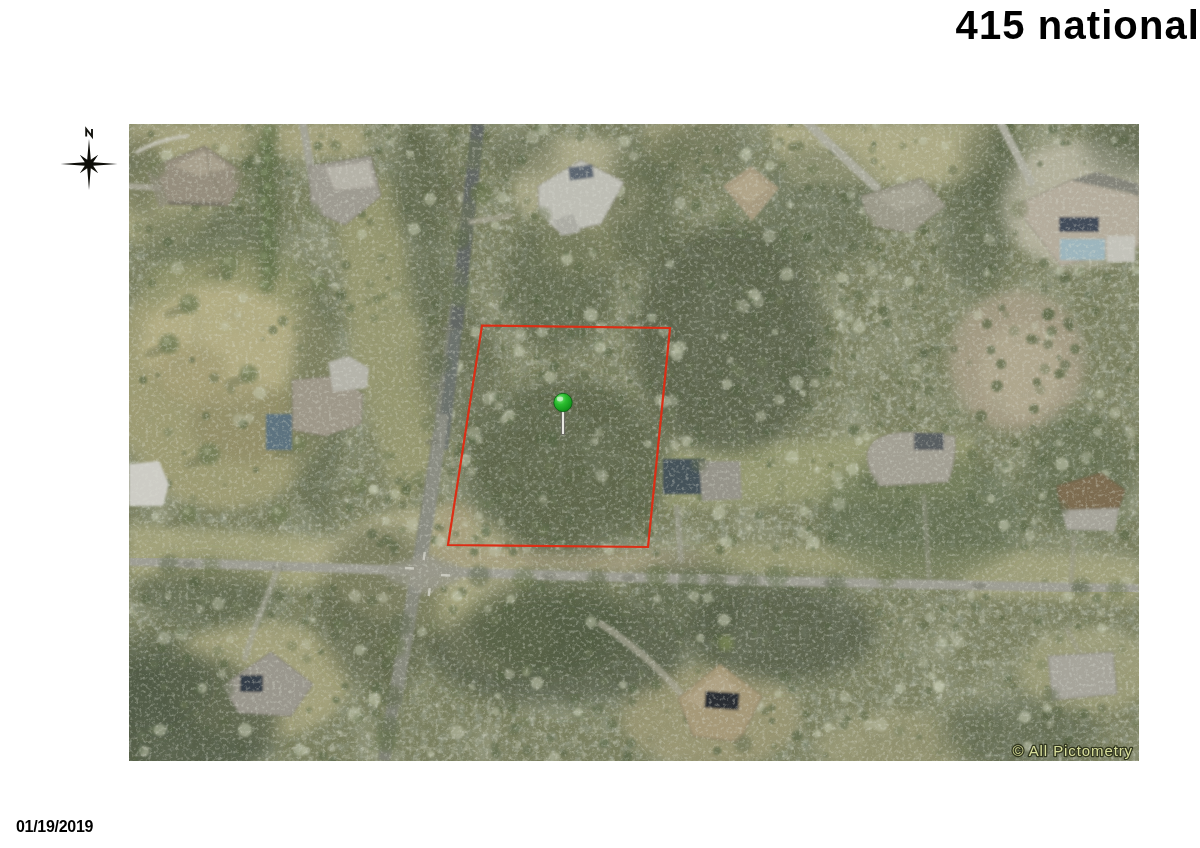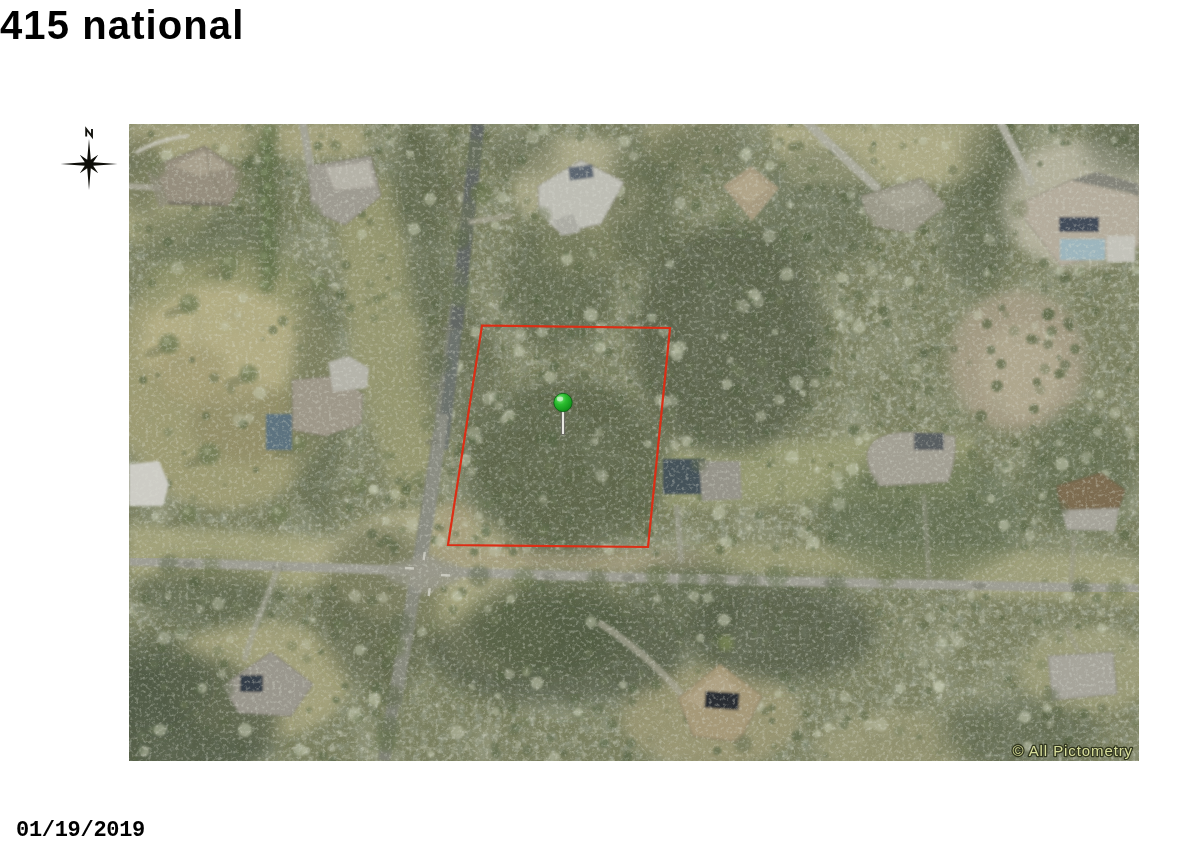--- a/index.html
+++ b/index.html
@@ -1,16 +1,16 @@
 <!DOCTYPE html>
 <html><head><meta charset="utf-8"><title>415 national</title><style>
 html,body{margin:0;padding:0;width:1200px;height:848px;background:#ffffff;overflow:hidden;
 font-family:"Liberation Sans",sans-serif;}
-#title{position:absolute;left:0;top:3px;width:1200px;text-align:left;font-size:40px;font-weight:bold;color:#000;letter-spacing:1.1px;}
-#date{position:absolute;left:16px;top:818px;font-size:22px;font-weight:bold;color:#000;letter-spacing:-0.3px;font-family:Liberation Mono, monospace;}
+#title{position:absolute;left:0;top:3px;width:1200px;text-align:right;font-size:40px;font-weight:bold;color:#000;letter-spacing:1.1px;}
+#date{position:absolute;left:16px;top:818px;font-size:16px;font-weight:bold;color:#000;letter-spacing:-0.3px;}
 #photo{position:absolute;left:129px;top:124px;width:1010px;height:637px;}
 #compass{position:absolute;left:56px;top:118px;}
 </style></head><body>
 
 <div id="title">415 national</div>
 
 <svg id="compass" width="68" height="92" viewBox="0 0 68 92">
 <path d="M 30.2,18.4 L 30.2,11 L 36,18.4 L 36,11" fill="none" stroke="#14140f" stroke-width="1.9"></path>
 <polygon points="33.0,21.0 34.8,41.8 42.2,36.8 37.2,44.2 61.5,46.0 37.2,47.8 42.2,55.2 34.8,50.2 33.0,72.0 31.2,50.2 23.8,55.2 28.8,47.8 4.5,46.0 28.8,44.2 23.8,36.8 31.2,41.8" fill="#0d0d08"></polygon>
 </svg>

